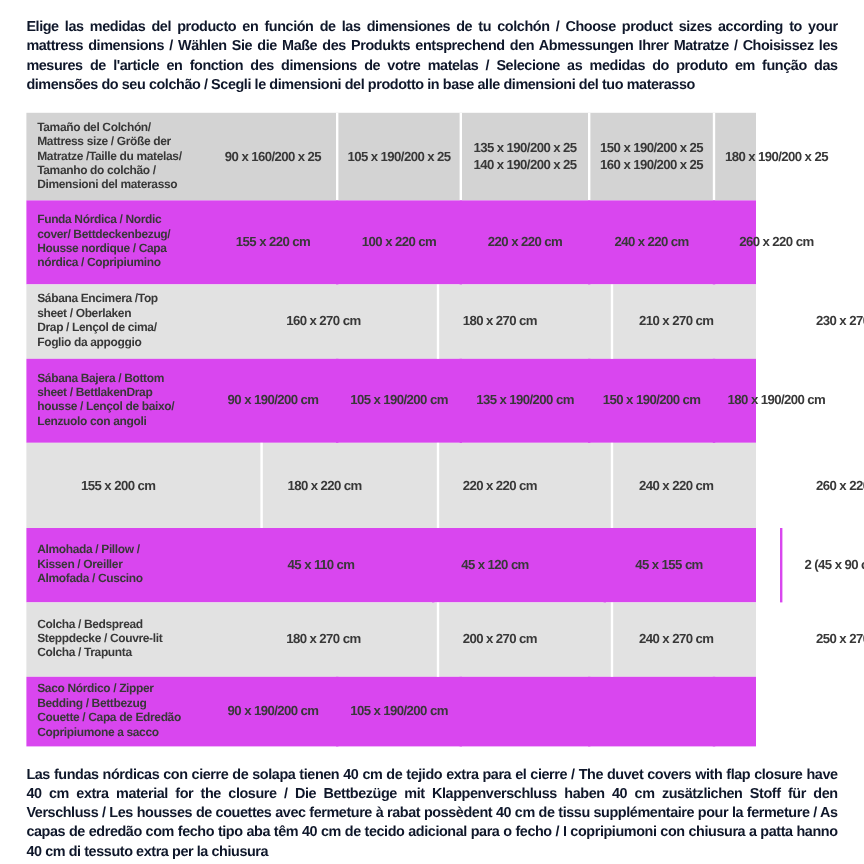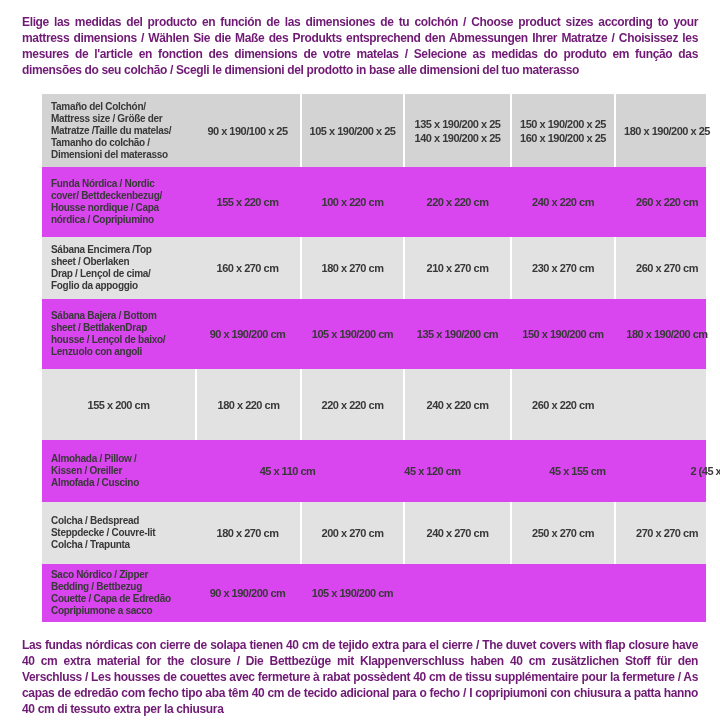--- a/index.html
+++ b/index.html
@@ -14,44 +14,43 @@
     padding: 14px 22px 0 22px;
     overflow: hidden;
   }
   .para {
     margin: 0;
     font-size: 12px;
     font-weight: bold;
     line-height: 16px;
     letter-spacing: -0.35px;
     text-align: justify;
-    color: #701a75;
+    color: #0f172a;
   }
   .intro { margin-bottom: 16px; }
   .note  { margin-top: 15px; }
 
   .table { width: 676px; }
   .row {
     display: grid;
     grid-template-columns: 153px 105px 103px 107px 104px 104px;
-    width: 664px;
+    width: 608px;
     box-sizing: border-box;
-    margin-left: 20px;
   }
   .row:nth-child(1) { height: 73px; }
   .row:nth-child(2) { height: 70px; }
   .row:nth-child(3) { height: 62px; }
   .row:nth-child(4) { height: 70px; }
   .row:nth-child(5) { height: 71px; }
   .row:nth-child(6) { height: 62px; gap: 40px; }
   .row:nth-child(7) { height: 62px; }
   .row:nth-child(8) { height: 58px; }
 
   .row.header { background: #d3d3d3; }
-  .row.shade  { background: #e2e2e2; }
+  .row.shade  { background: #e2e2e2; gap: 42px; }
   .row.light  { background: #d946ef; }
 
   .cell {
     display: flex;
     align-items: center;
     box-sizing: border-box;
     white-space: pre-line;
     font-weight: bold;
   }
   .cell.label {
@@ -80,21 +79,21 @@
   <p class="para intro">Elige las medidas del producto en función de las dimensiones de tu colchón / Choose product sizes according to your mattress dimensions / Wählen Sie die Maße des Produkts entsprechend den Abmessungen Ihrer Matratze / Choisissez les mesures de l'article en fonction des dimensions de votre matelas / Selecione as medidas do produto em função das dimensões do seu colchão / Scegli le dimensioni del prodotto in base alle dimensioni del tuo materasso</p>
 
   <div class="table">
 
     <div class="row header">
       <div class="cell label">Tamaño del Colchón/
 Mattress size / Größe der
 Matratze /Taille du matelas/
 Tamanho do colchão /
 Dimensioni del materasso</div>
-      <div class="cell val">90 x 190/100 x 25</div>
+      <div class="cell val">90 x 160/200 x 25</div>
       <div class="cell val">105 x 190/200 x 25</div>
       <div class="cell val">135 x 190/200 x 25
 140 x 190/200 x 25</div>
       <div class="cell val">150 x 190/200 x 25
 160 x 190/200 x 25</div>
       <div class="cell val">180 x 190/200 x 25</div>
     </div>
 
     <div class="row light">
       <div class="cell label">Funda Nórdica /  Nordic

